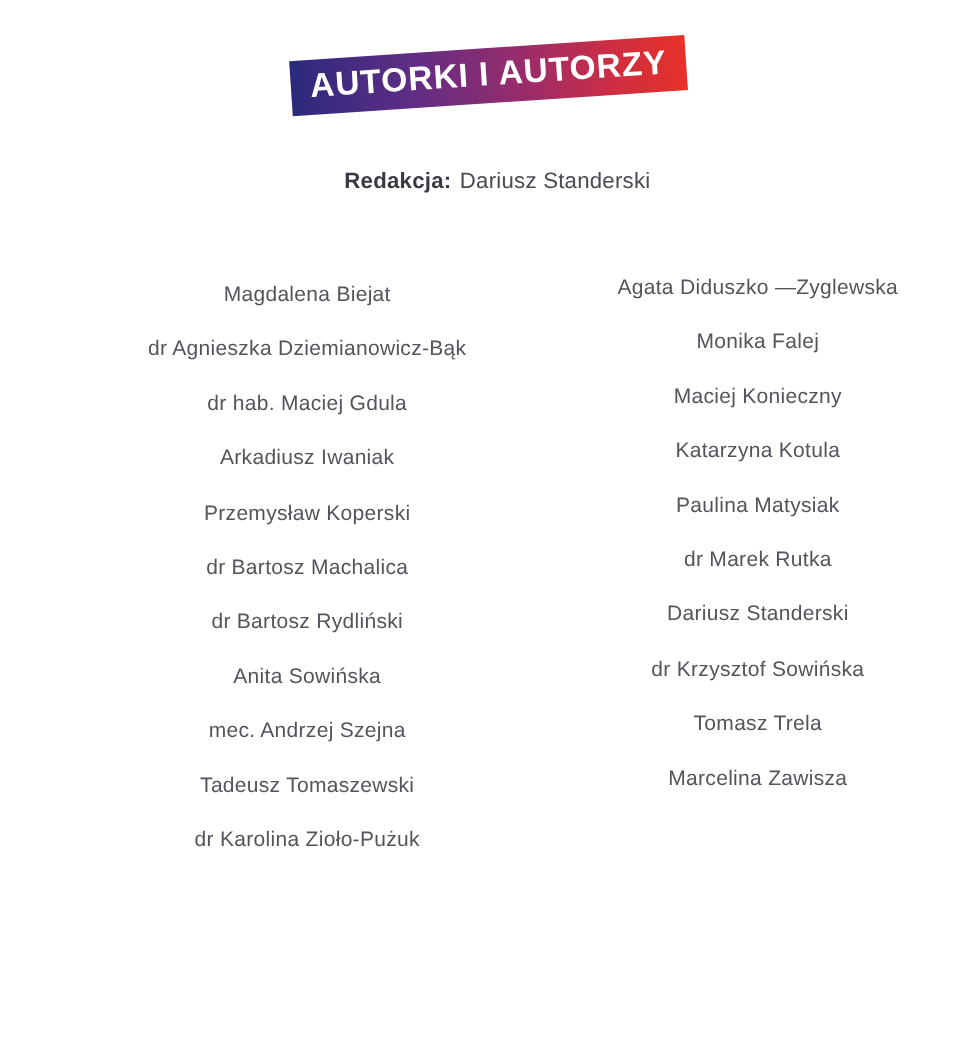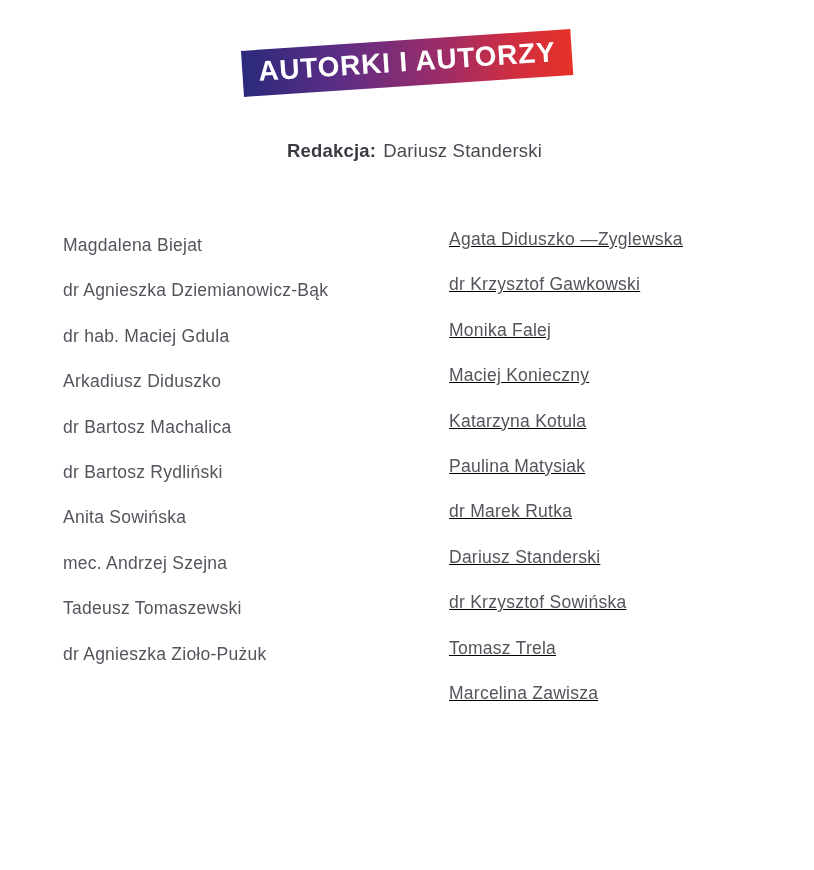--- a/index.html
+++ b/index.html
@@ -56,28 +56,28 @@
     list-style: none;
     margin: 0;
     padding: 0;
   }
   .col-left {
     width: 386px;
     padding-top: 6px;
   }
   .col-right {
     flex: 1;
-    text-decoration: underline;
   }
   .author {
     height: 45.4px;
     font-size: 17.5px;
     line-height: 23px;
     color: #55545c;
     letter-spacing: 0.25px;
+    text-align: center;
   }
 </style>
 </head>
 <body>
 
 <div class="page">
 
   <div class="banner">
     <span>AUTORKI I AUTORZY</span>
   </div>
@@ -88,43 +88,43 @@
 
   <div class="columns">
     <ul class="col col-left">
 
         <li class="author">Magdalena Biejat</li>
 
         <li class="author">dr Agnieszka Dziemianowicz-Bąk</li>
 
         <li class="author">dr hab. Maciej Gdula</li>
 
-        <li class="author">Arkadiusz Diduszko</li>
+        <li class="author">Arkadiusz Iwaniak</li>
 
+        <li class="author">Przemysław Koperski</li>
 
 
         <li class="author">dr Bartosz Machalica</li>
 
 
         <li class="author">dr Bartosz Rydliński</li>
 
         <li class="author">Anita Sowińska</li>
 
         <li class="author">mec. Andrzej Szejna</li>
 
         <li class="author">Tadeusz Tomaszewski</li>
 
 
-        <li class="author">dr Agnieszka Zioło-Pużuk</li>
+        <li class="author">dr Karolina Zioło-Pużuk</li>
       </ul>
     <ul class="col col-right">
 
         <li class="author">Agata Diduszko —Zyglewska</li>
 
-        <li class="author">dr Krzysztof Gawkowski</li>
 
         <li class="author">Monika Falej</li>
 
         <li class="author">Maciej Konieczny</li>
 
         <li class="author">Katarzyna Kotula</li>
 
 
         <li class="author">Paulina Matysiak</li>
 

